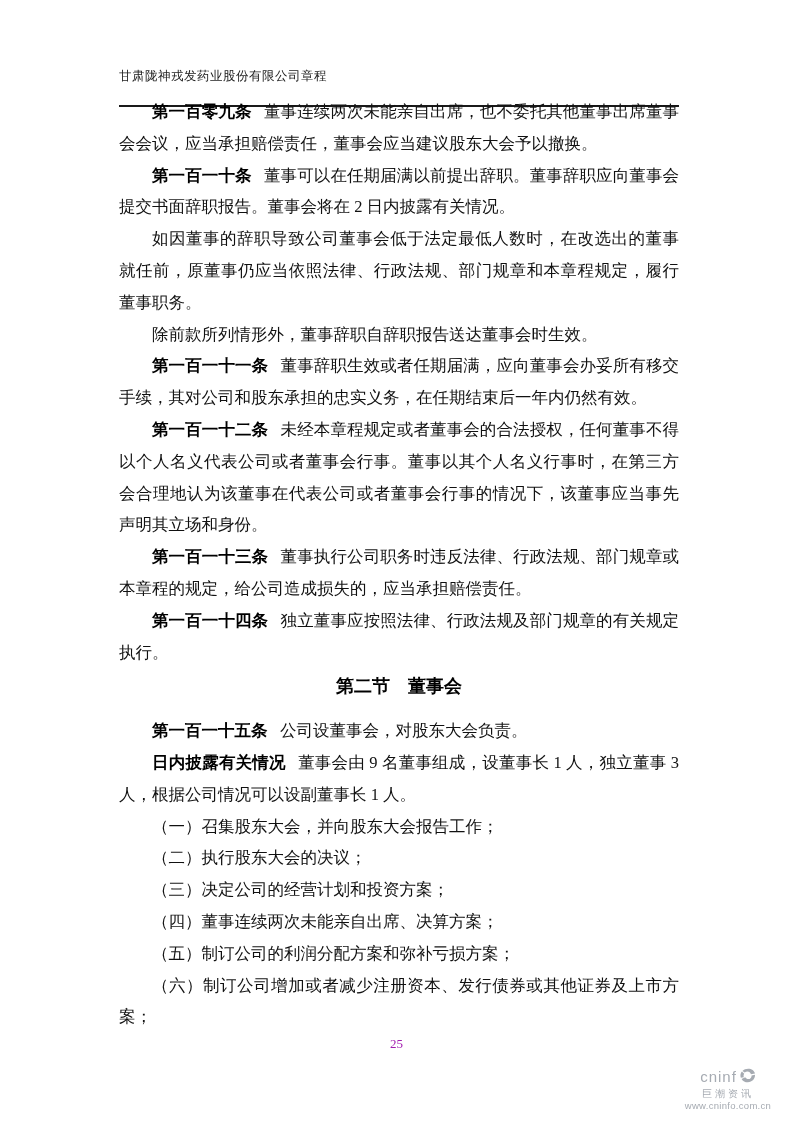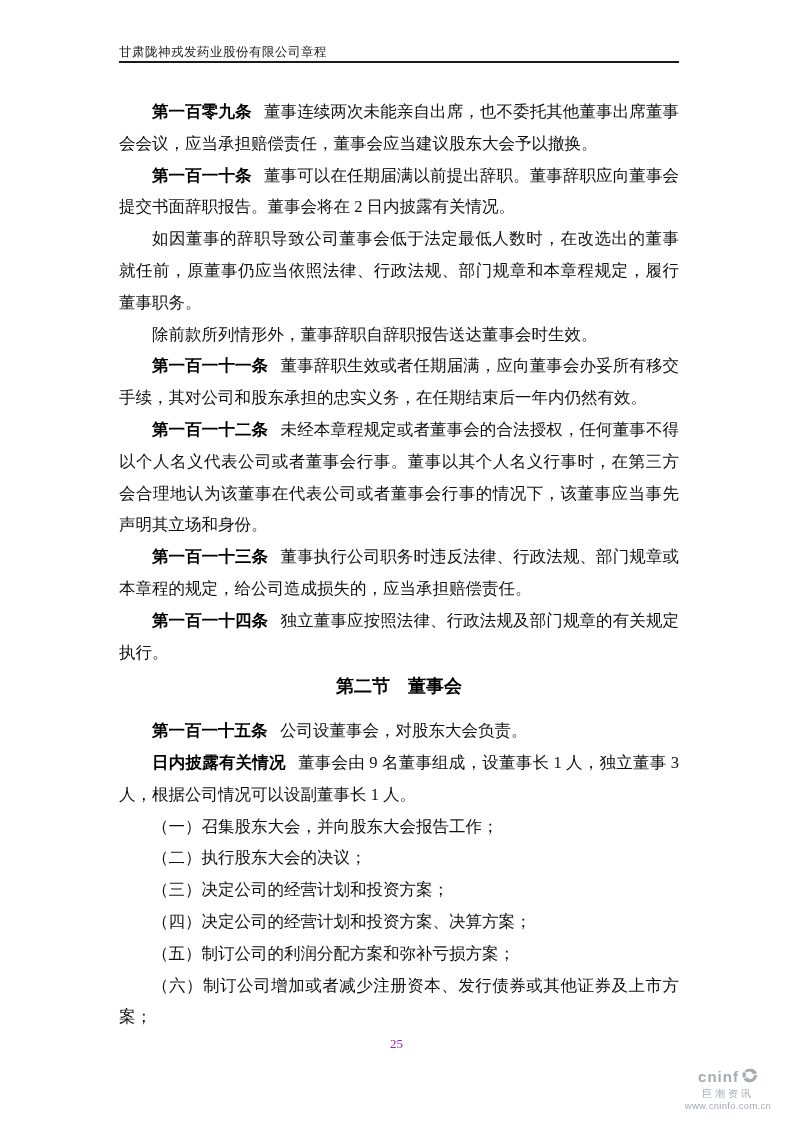--- a/index.html
+++ b/index.html
@@ -11,25 +11,25 @@
     position: relative;
     width: 793px;
     height: 1122px;
     background: #ffffff;
     font-family: "Liberation Serif", serif;
     color: #111111;
     overflow: hidden;
   }
   .header {
     position: absolute;
-    top: 44px;
+    top: 68px;
     left: 119px;
     width: 560px;
     border-bottom: 2px solid #1a1a1a;
-    padding-bottom: 0;
+    padding-bottom: 20px;
   }
   .header-title {
     font-size: 12.5px;
     letter-spacing: 0.5px;
     color: #222222;
   }
   .content {
     position: absolute;
     top: 96px;
     left: 119px;
@@ -80,21 +80,21 @@
     user-select: none;
   }
   .watermark .brand-row {
     display: flex;
     align-items: center;
     justify-content: center;
     gap: 2px;
   }
   .watermark .brand {
     font-size: 15px;
-    font-weight: bold;
+    font-weight: normal;
     letter-spacing: 1px;
   }
   .watermark .name-cn {
     font-size: 10px;
     letter-spacing: 3px;
   }
   .watermark .url {
     font-size: 9.5px;
     letter-spacing: 0.3px;
   }
@@ -132,21 +132,21 @@
 
     <p class="para"><span class="lead">日内披露有关情况</span><span>董事会由 9 名董事组成，设董事长 1 人，独立董事 3 人，根据公司情况可以设副董事长 1 人。</span></p>
 
 
     <p class="para list-item"><span>（一）召集股东大会，并向股东大会报告工作；</span></p>
 
     <p class="para list-item"><span>（二）执行股东大会的决议；</span></p>
 
     <p class="para list-item"><span>（三）决定公司的经营计划和投资方案；</span></p>
 
-    <p class="para list-item"><span>（四）决定公司的经营计划和投资方案、决算方案；</span></p>
+    <p class="para list-item"><span>（四）董事连续两次未能亲自出席、决算方案；</span></p>
 
     <p class="para list-item"><span>（五）制订公司的利润分配方案和弥补亏损方案；</span></p>
 
     <p class="para list-item"><span>（六）制订公司增加或者减少注册资本、发行债券或其他证券及上市方案；</span></p>
 
   </div>
 
   <div class="page-number">25</div>
 
   <div class="watermark">

